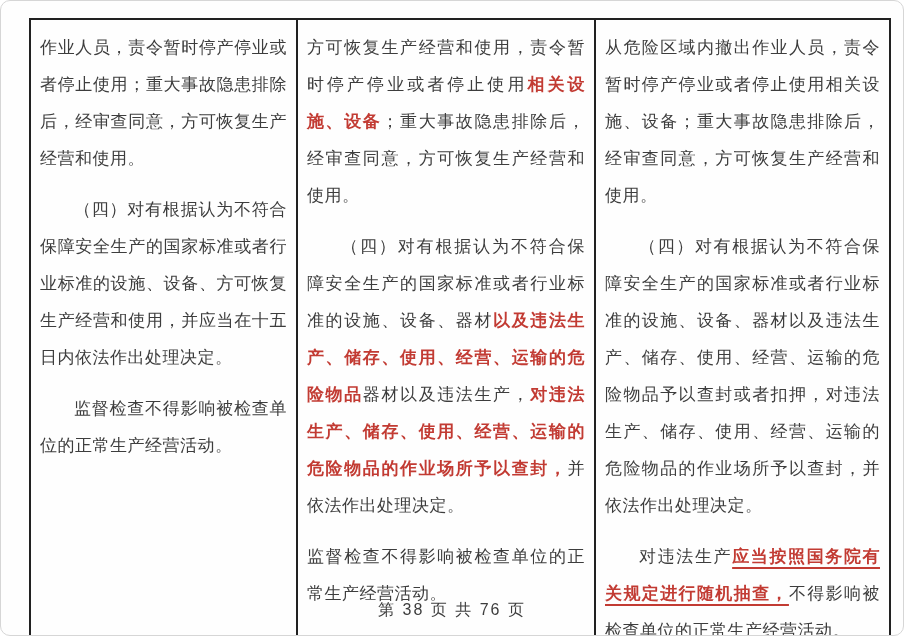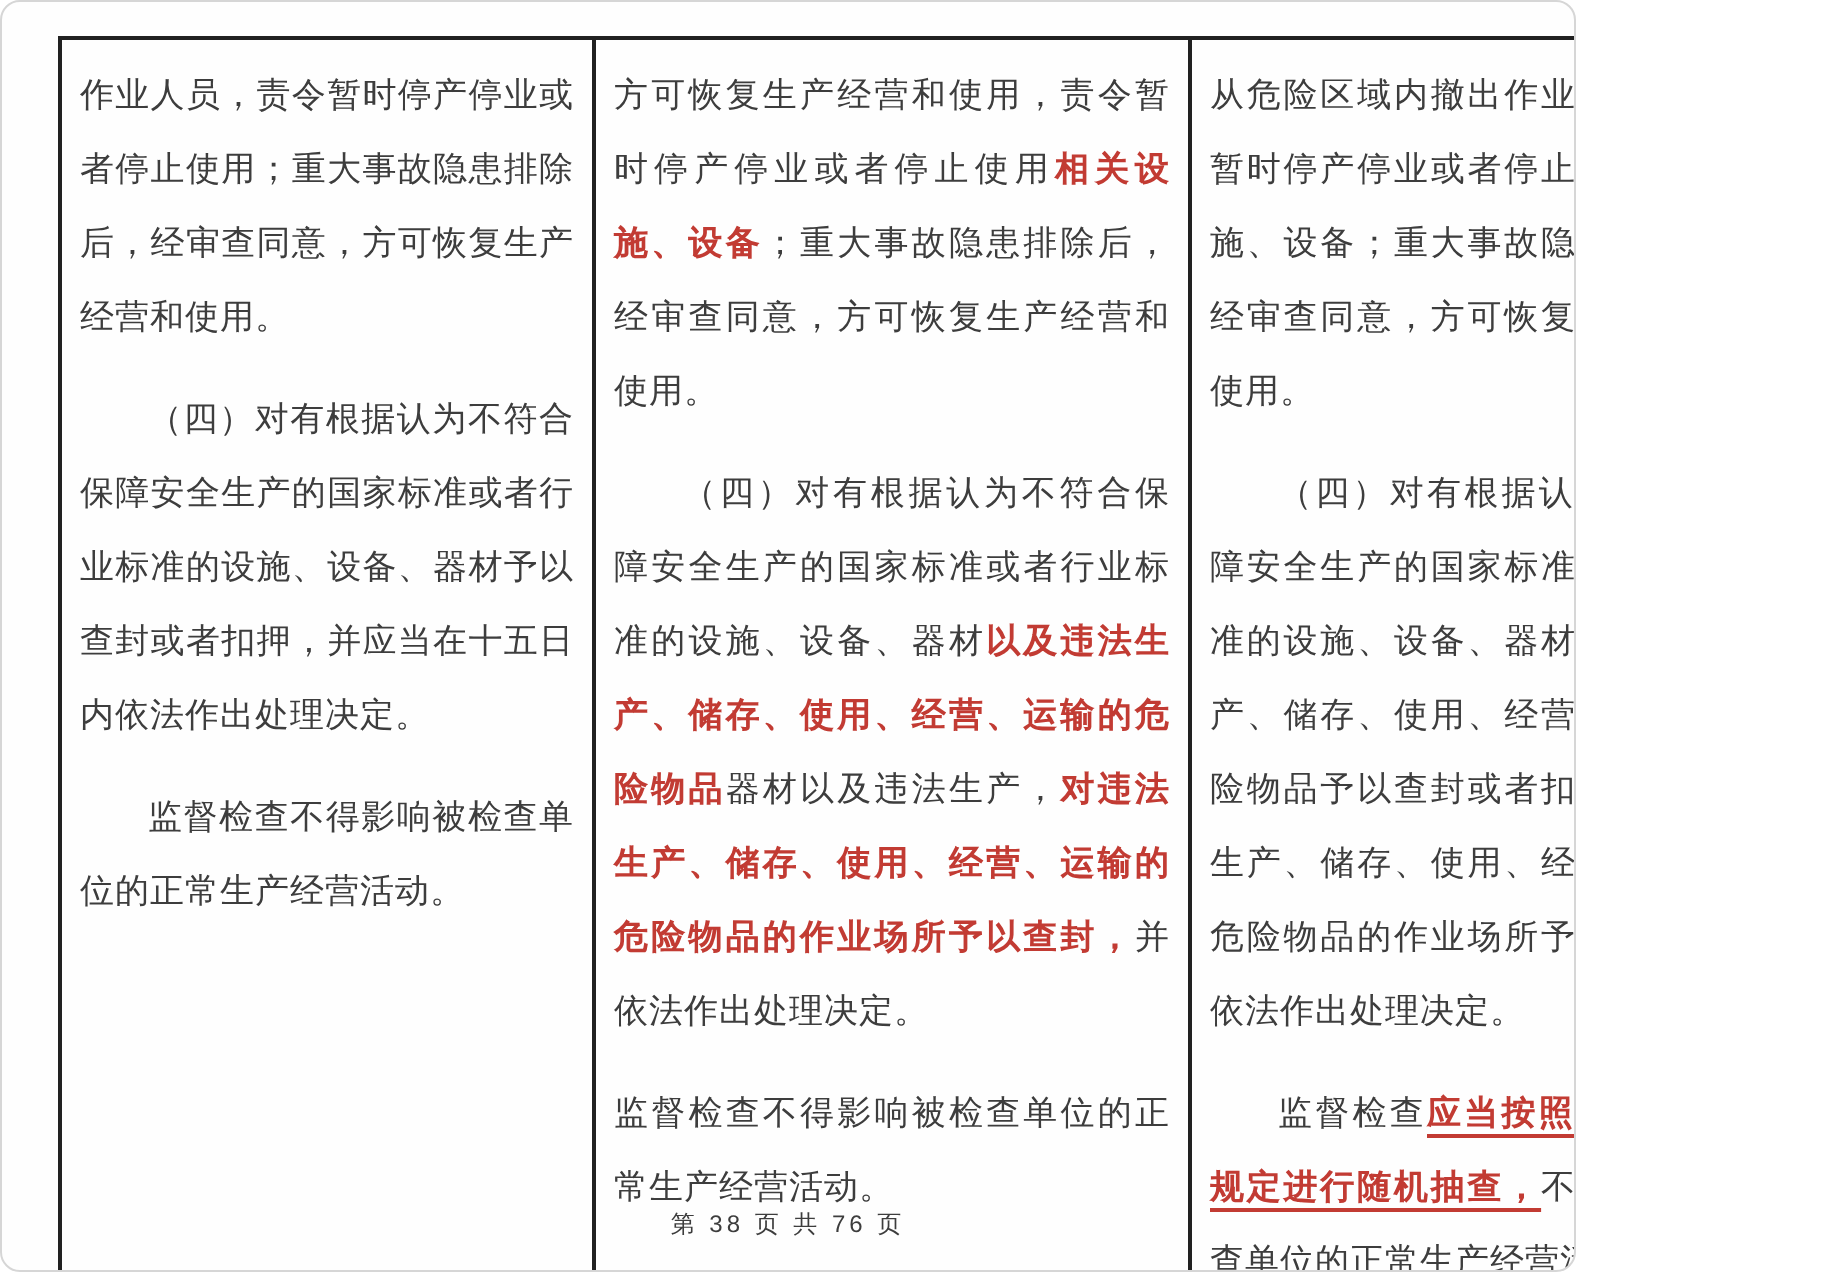--- a/index.html
+++ b/index.html
@@ -6,21 +6,21 @@
     margin: 0;
     padding: 0;
     width: 916px;
     height: 638px;
     background: #ffffff;
     font-family: "Liberation Sans", sans-serif;
   }
   .page {
     position: absolute;
     inset: 0;
-    width: 788px;
+    width: 904px;
     height: 636px;
     border: 1px solid #d6d6d6;
     border-radius: 10px;
     background: #fefefe;
     box-sizing: border-box;
     overflow: hidden;
   }
   table.law-table {
     position: absolute;
     left: 28px;
@@ -52,52 +52,52 @@
     text-decoration: underline;
     text-underline-offset: 5px;
     text-decoration-thickness: 1.5px;
   }
   .footer {
     position: absolute;
     left: 0;
     bottom: 14px;
     width: 100%;
     text-align: center;
-    font-size: 12px;
+    font-size: 16px;
     letter-spacing: 2px;
     color: #3d3d3d;
   }
 </style>
 </head>
 <body>
 
 <div class="page">
 
   <table class="law-table">
     <colgroup>
       <col style="width:267px">
       <col style="width:298px">
       <col style="width:295px">
     </colgroup>
     <tbody>
       <tr class="content-row">
         <td>
             <p class="para"><span class="">作业人员，责令暂时停产停业或者停止使用；重大事故隐患排除后，经审查同意，方可恢复生产经营和使用。</span></p>
-            <p class="para indent"><span class="">（四）对有根据认为不符合保障安全生产的国家标准或者行业标准的设施、设备、器材予以查封或者扣押，并应当在十五日内依法作出处理决定。</span></p>
+            <p class="para indent"><span class="">（四）对有根据认为不符合保障安全生产的国家标准或者行业标准的设施、设备、方可恢复生产经营和使用，并应当在十五日内依法作出处理决定。</span></p>
             <p class="para indent"><span class="">监督检查不得影响被检查单位的正常生产经营活动。</span></p>
           </td>
         <td>
             <p class="para"><span class="">方可恢复生产经营和使用，责令暂时停产停业或者停止使用</span><span class="red bold">相关设施、设备</span><span class="">；重大事故隐患排除后，经审查同意，方可恢复生产经营和使用。</span></p>
             <p class="para indent"><span class="">（四）对有根据认为不符合保障安全生产的国家标准或者行业标准的设施、设备、器材</span><span class="red bold">以及违法生产、储存、使用、经营、运输的危险物品</span><span class="">器材以及违法生产，</span><span class="red bold">对违法生产、储存、使用、经营、运输的危险物品的作业场所予以查封，</span><span class="">并依法作出处理决定。</span></p>
             <p class="para"><span class="">监督检查不得影响被检查单位的正常生产经营活动。</span></p>
           </td>
         <td>
             <p class="para"><span class="">从危险区域内撤出作业人员，责令暂时停产停业或者停止使用相关设施、设备；重大事故隐患排除后，经审查同意，方可恢复生产经营和使用。</span></p>
             <p class="para indent"><span class="">（四）对有根据认为不符合保障安全生产的国家标准或者行业标准的设施、设备、器材以及违法生产、储存、使用、经营、运输的危险物品予以查封或者扣押，对违法生产、储存、使用、经营、运输的危险物品的作业场所予以查封，并依法作出处理决定。</span></p>
-            <p class="para indent"><span class="">监督检查</span><span class="red bold u">应当按照国务院有关规定进行随机抽查，</span><span class="">不得影响被检查单位的正常生产经营活动。</span></p>
+            <p class="para indent"><span class="">对违法生产</span><span class="red bold u">应当按照国务院有关规定进行随机抽查，</span><span class="">不得影响被检查单位的正常生产经营活动。</span></p>
           </td>
       </tr>
 
     </tbody>
   </table>
 
   <div class="footer">第 38 页 共 76 页</div>
 
 </div>
 

